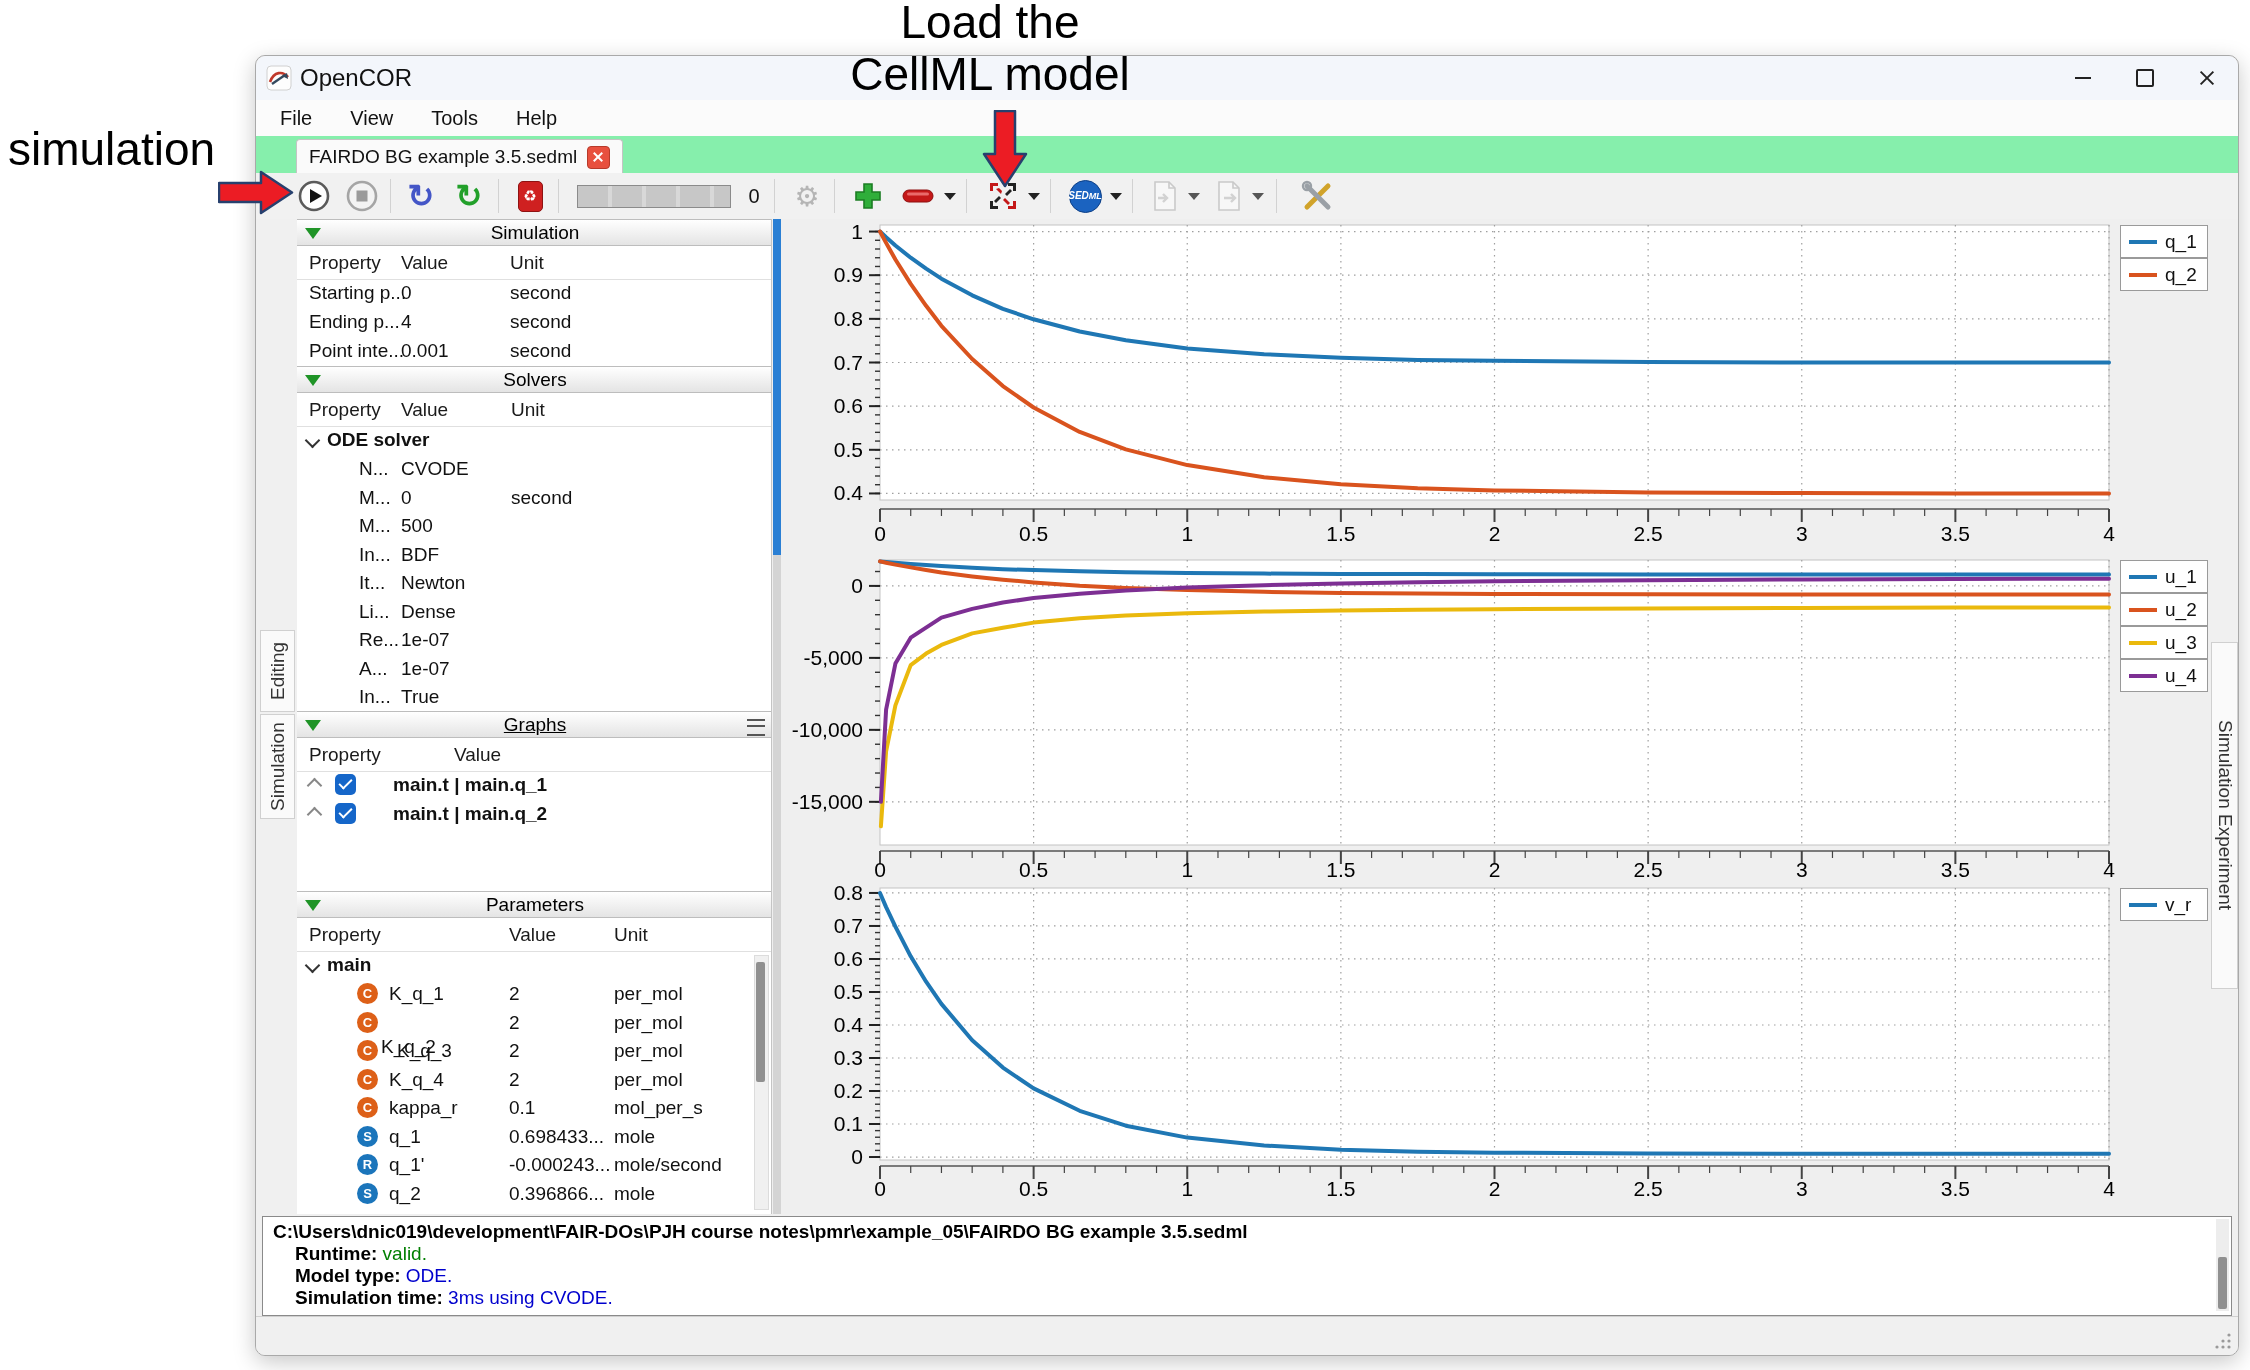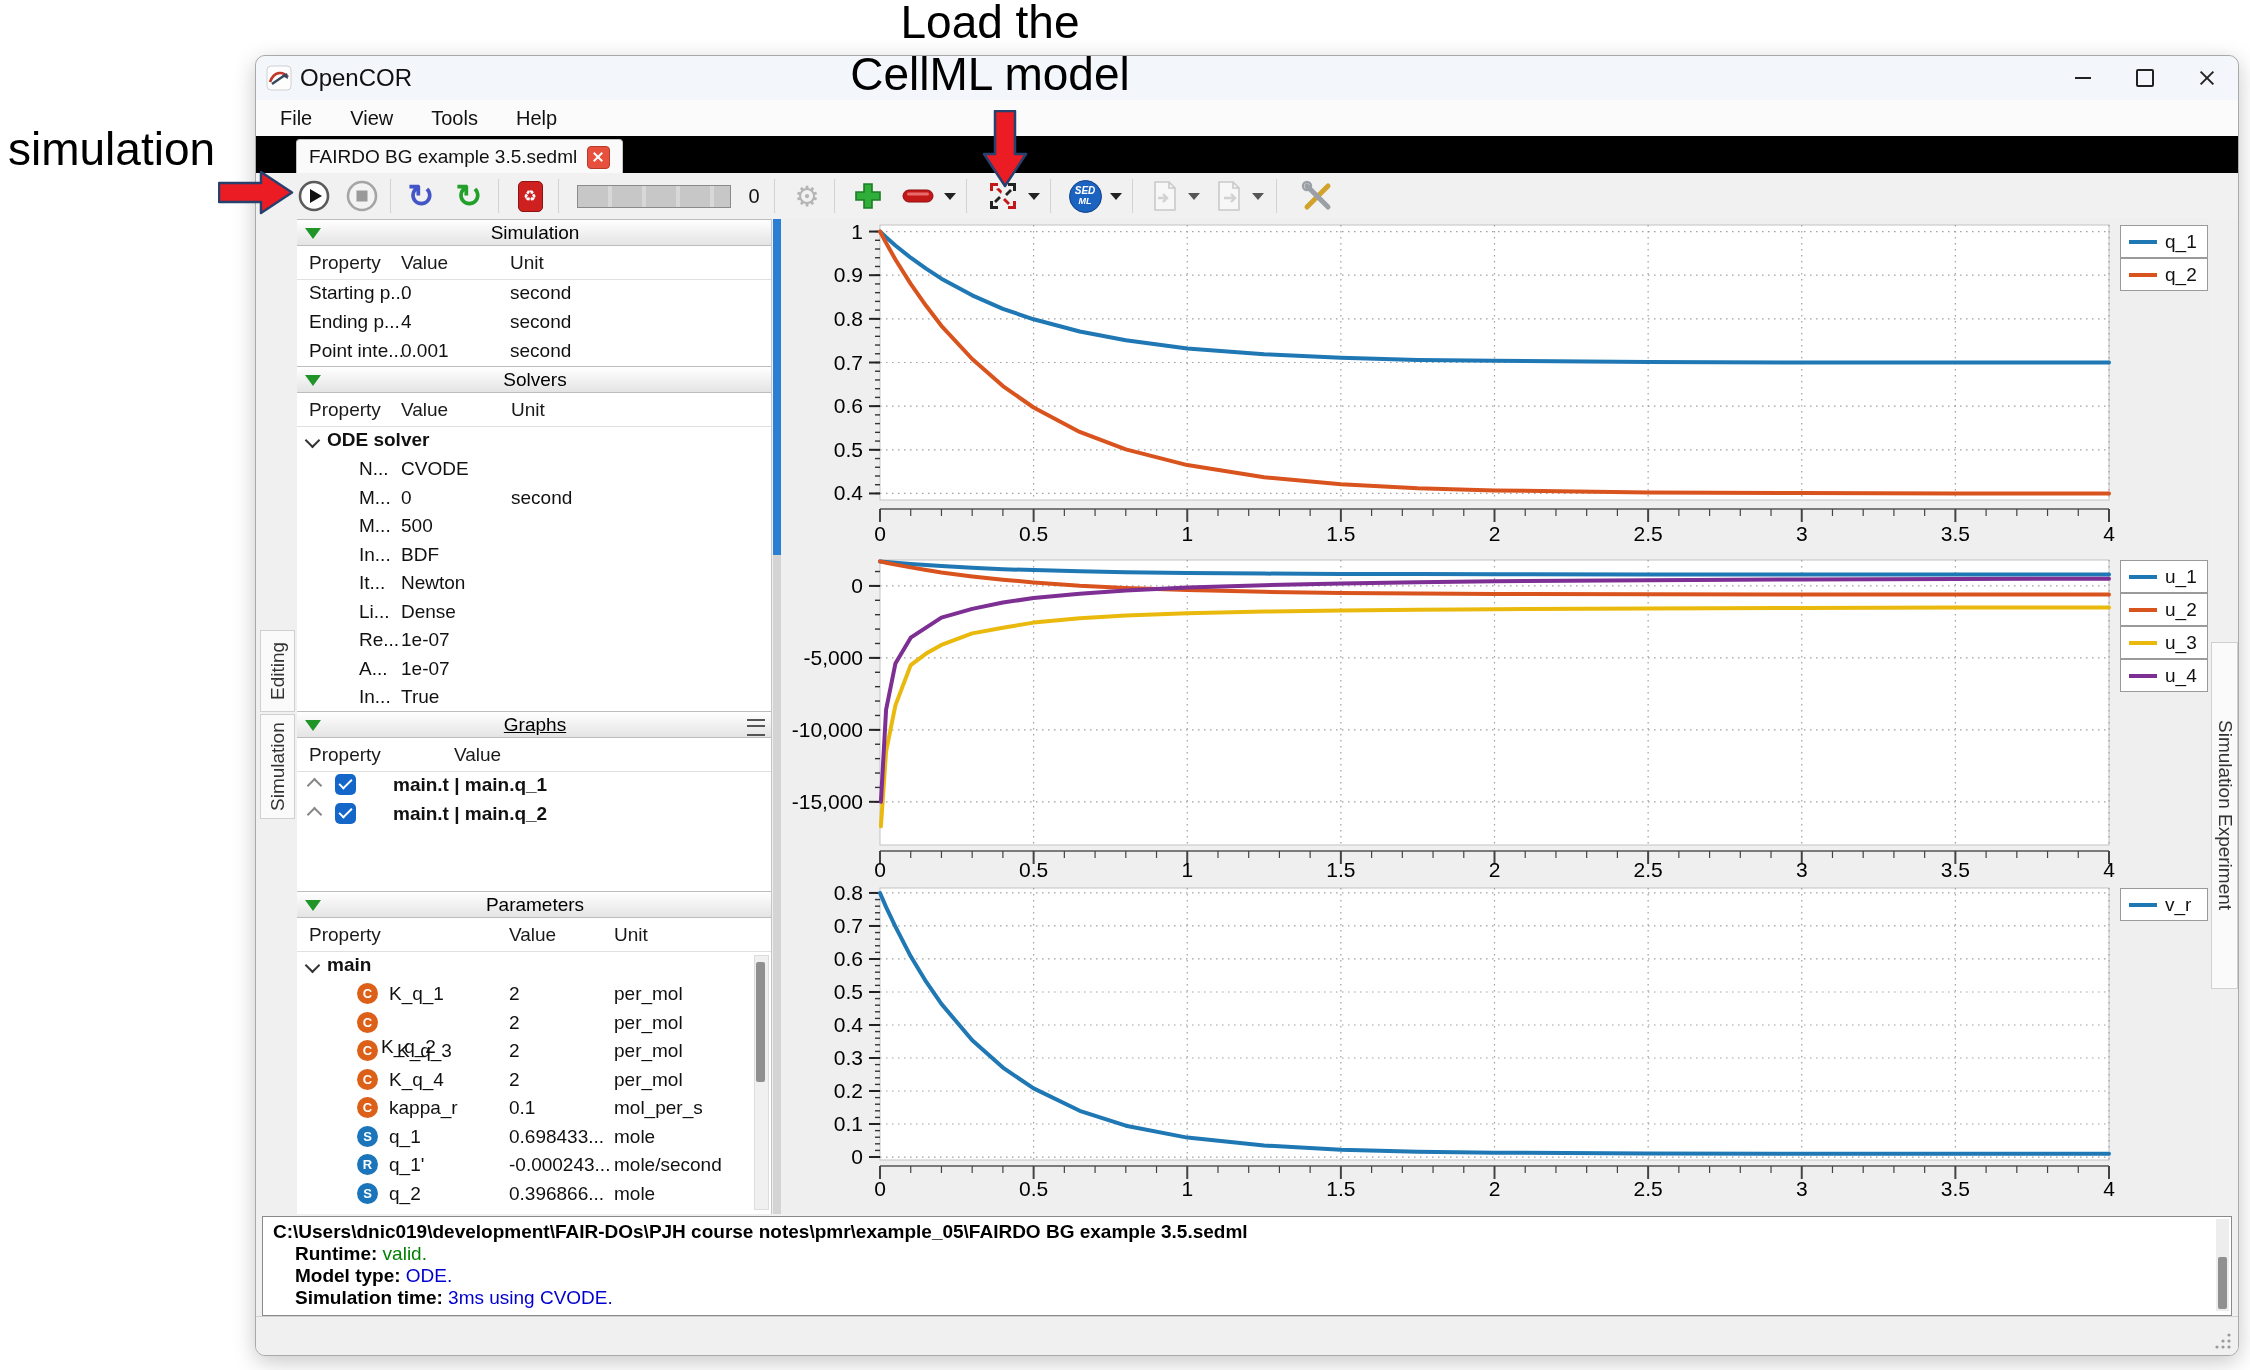--- a/index.html
+++ b/index.html
@@ -14,21 +14,21 @@
   .titlebar{position:absolute;left:0;top:0;right:0;height:44px;background:#f3f6fb;border-radius:10px 10px 0 0;display:flex;align-items:center;}
   .title-text{font-size:24px;color:#111;margin-left:8px;}
   .win-controls{margin-left:auto;display:flex;height:100%;}
   .win-btn{width:62px;height:100%;display:flex;align-items:center;justify-content:center;}
   .glyph-min{width:16px;height:2px;background:#222;}
   .glyph-max{width:14px;height:14px;border:2px solid #222;border-radius:2px;}
   .glyph-x{position:relative;width:18px;height:18px;}
   .glyph-x:before,.glyph-x:after{content:'';position:absolute;left:8px;top:0;width:2px;height:18px;background:#222;}
   .glyph-x:before{transform:rotate(45deg);} .glyph-x:after{transform:rotate(-45deg);}
   .menubar{position:absolute;left:0;top:44px;right:0;height:36px;background:#fbfbfb;display:flex;align-items:center;gap:38px;padding-left:24px;font-size:20px;color:#111;}
-  .tabbar{position:absolute;left:0;top:80px;right:0;height:37px;background:#000000;border-bottom:1px solid #c0c0c0;}
+  .tabbar{position:absolute;left:0;top:80px;right:0;height:37px;background:#86efac;border-bottom:1px solid #c0c0c0;}
   .tab{position:absolute;left:40px;top:3px;height:34px;background:#fafafa;border:1px solid #c4c4c4;border-bottom:none;border-radius:4px 4px 0 0;display:flex;align-items:center;padding:0 12px;gap:10px;font-size:19px;color:#111;}
   .tab-close{width:21px;height:21px;background:#e8503e;border:1px solid #b73a2a;border-radius:4px;position:relative;}
   .tab-close:before,.tab-close:after{content:'';position:absolute;left:9px;top:4px;width:2px;height:12px;background:#fff;}
   .tab-close:before{transform:rotate(45deg);} .tab-close:after{transform:rotate(-45deg);}
   .toolbar{position:absolute;left:0;top:117px;right:0;height:46px;background:#f1f1f1;border-bottom:1px solid #c9c9c9;}
   .tool{position:absolute;top:0;height:46px;display:flex;align-items:center;justify-content:center;}
   .tsep{position:absolute;top:6px;width:1px;height:34px;background:#d2d2d2;}
   .dd{width:0;height:0;border-left:6px solid transparent;border-right:6px solid transparent;border-top:7px solid #222;}
   .progress{width:152px;height:21px;border:1px solid #8b8b8b;background:repeating-linear-gradient(90deg,#c7c7c7 0 30px,#d8d8d8 30px 34px);}
   
@@ -182,21 +182,21 @@
           <polygon points="13,17 8,22 6,20 11,15" fill="#222"></polygon>
           <polygon points="28,28 20,28 20,25 25,25 25,20 28,20" fill="#c41818"></polygon>
           <polygon points="17,17 22,22 20,24 15,19" fill="#c41818"></polygon>
         </svg>
       </div>
       <div class="tool" style="left:768px;width:20px;">
           <span class="dd"></span>
         </div>
       <div class="tsep" style="left:794px;"></div>
       <div class="tool" style="left:808px;width:42px;">
-        <div style="width:31px;height:31px;border-radius:50%;background:#1b63c0;border:1px solid #0d3f86;color:#fff;font-weight:bold;font-style:italic;font-size:10px;line-height:10px;display:flex;flex-direction:column;align-items:center;justify-content:center;">
+        <div style="width:31px;height:31px;border-radius:50%;background:#1b63c0;border:1px solid #0d3f86;color:#fff;font-weight:bold;font-style:italic;font-size:10px;line-height:10px;display:flex;align-items:center;justify-content:center;">
           <span>SED</span>
             <span style="font-size:9px;">ML</span>
         </div>
       </div>
       <div class="tool" style="left:850px;width:20px;">
           <span class="dd"></span>
         </div>
       <div class="tsep" style="left:876px;"></div>
       <div class="tool" style="left:890px;width:38px;opacity:.55;">
         <svg width="26" height="30" viewBox="0 0 26 30">

